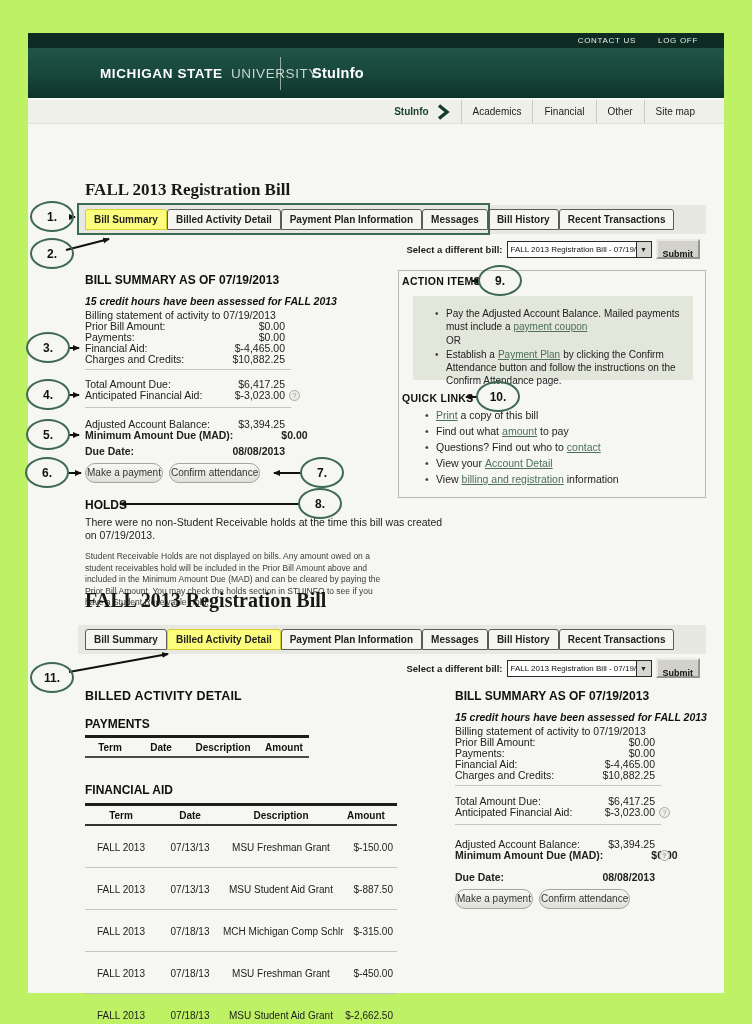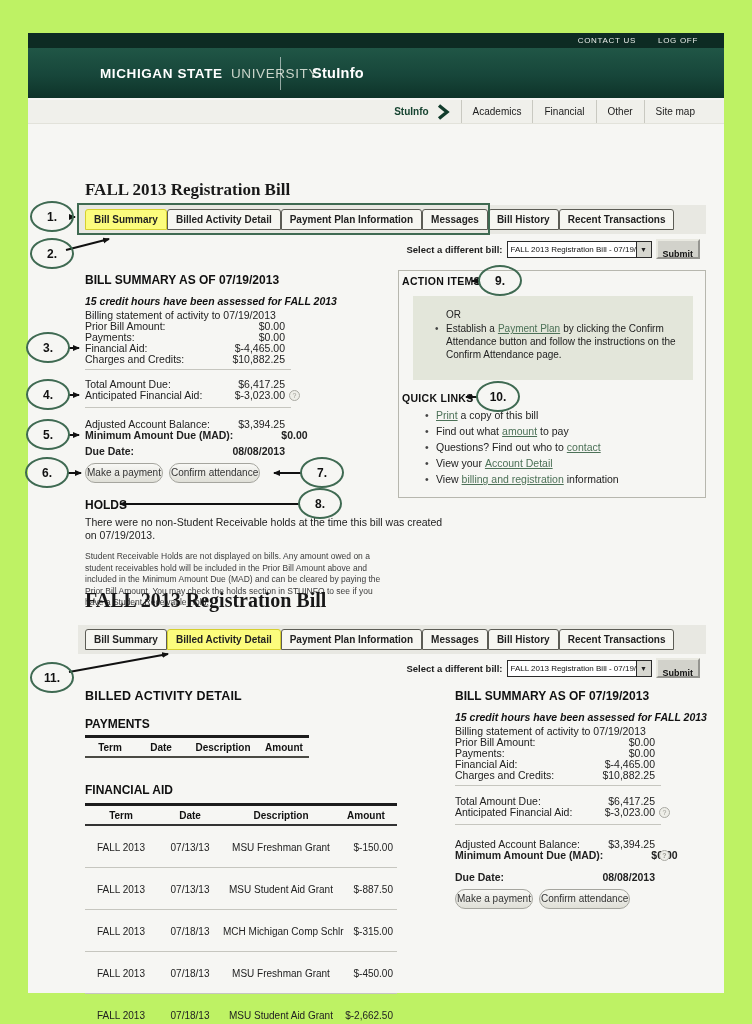--- a/index.html
+++ b/index.html
@@ -204,20 +204,21 @@
       </div>
     </div>
 
     <div class="holds-h">HOLDS</div>
     <div class="holds-msg">There were no non-Student Receivable holds at the time this bill was created on 07/19/2013.</div>
     <div class="holds-fine">Student Receivable Holds are not displayed on bills. Any amount owed on a student receivables hold will be included in the Prior Bill Amount above and included in the Minimum Amount Due (MAD) and can be cleared by paying the Prior Bill Amount. You may check the holds section in STUINFO to see if you have a Student Receivable Hold.</div>
 
     <div class="actionbox">
       <div class="ab-h1">ACTION ITEMS</div>
       <div class="ab-panel">
+        <div class="ai-item"><span>Pay the Adjusted Account Balance. Mailed payments must include a</span><span class="lnk">payment coupon</span></div>
         <div class="ai-or">OR</div>
         <div class="ai-item"><span>Establish a</span><span class="lnk">Payment Plan</span><span>by clicking the Confirm Attendance button and follow the instructions on the Confirm Attendance page.</span></div>
       </div>
       <div class="ab-h2">QUICK LINKS</div>
       <div class="qlist">
         <div class="qline"><span class="lnk">Print</span><span>a copy of this bill</span></div>
         <div class="qline"><span>Find out what</span><span class="lnk">amount</span><span>to pay</span></div>
         <div class="qline"><span>Questions? Find out who to</span><span class="lnk">contact</span></div>
         <div class="qline"><span>View your</span><span class="lnk">Account Detail</span></div>
         <div class="qline"><span>View</span><span class="lnk">billing and registration</span><span>information</span></div>

